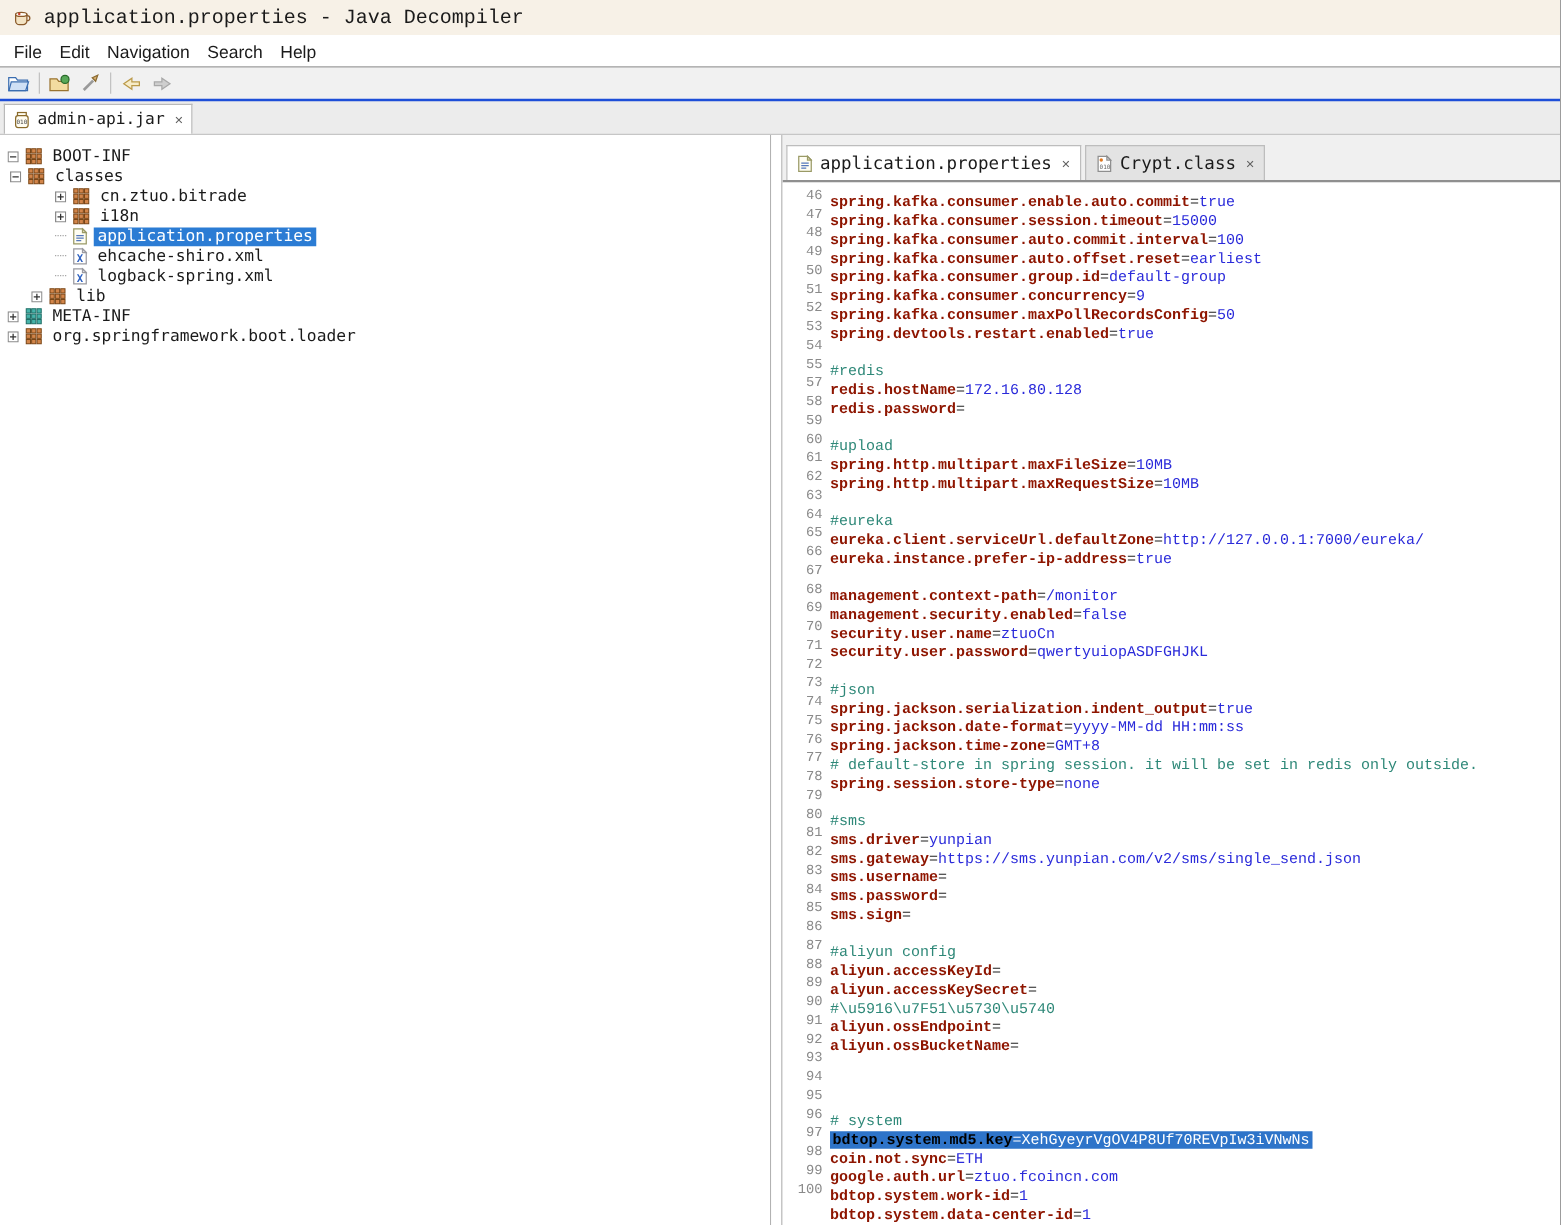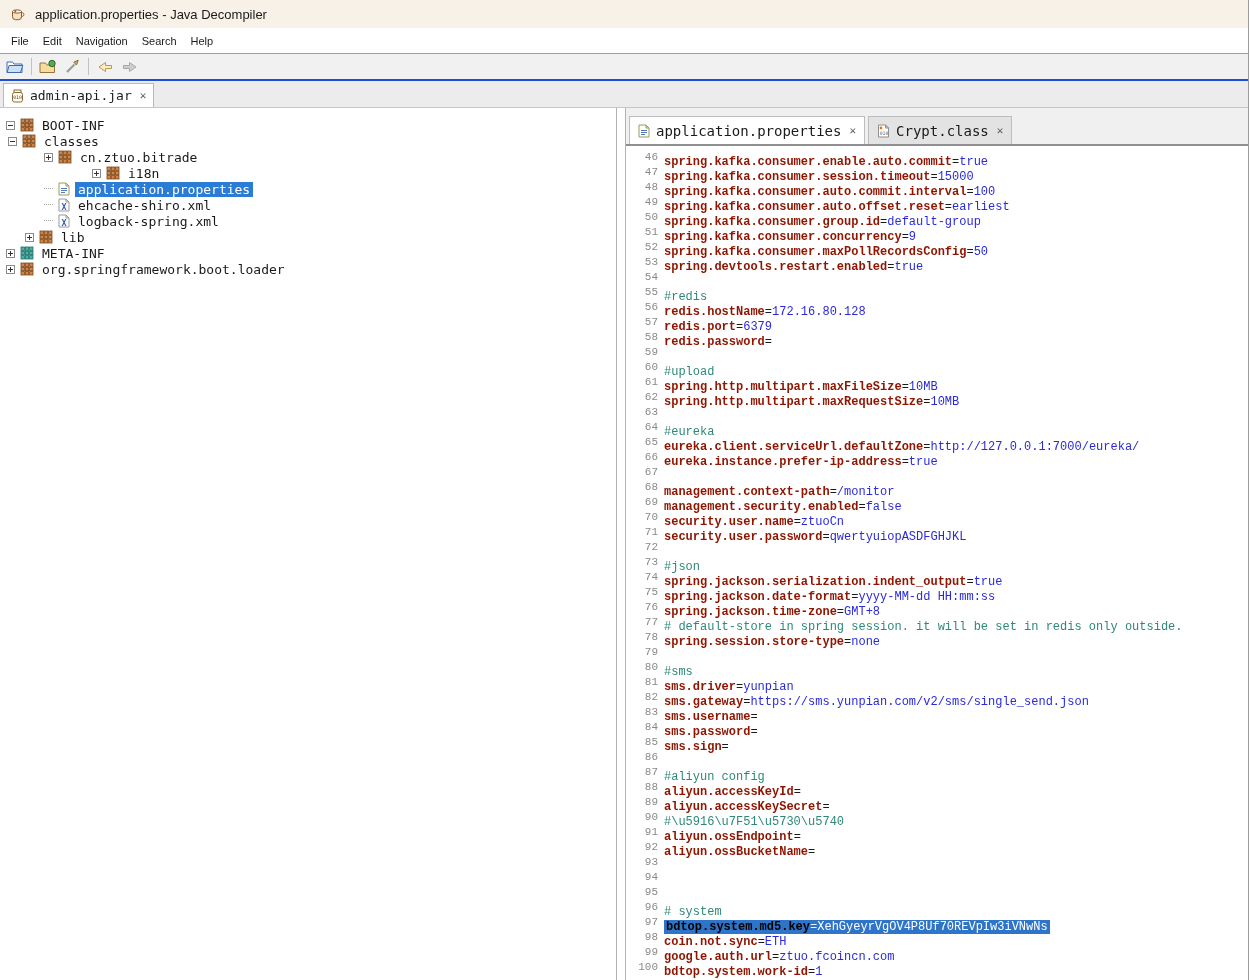--- a/index.html
+++ b/index.html
@@ -2,23 +2,23 @@
 <html><head>
 <meta charset="utf-8">
 <style>
   html,body{margin:0;padding:0;}
   body{
     width:1249px;height:980px;overflow:hidden;background:#ffffff;
     font-family:"Liberation Sans", sans-serif;color:#1a1a1a;
     border-right:1px solid #9c9c9c;box-sizing:border-box;position:relative;
   }
   
-  .titlebar{height:28px;background:#f7f1e7;display:flex;align-items:center;padding-left:9px;gap:9px;font-size:13px;}
-  
-  .menubar{height:25px;background:#ffffff;display:flex;align-items:center;padding-left:4px;font-size:11px;}
+  .titlebar{height:28px;background:#f7f1e7;display:flex;align-items:center;padding-left:9px;gap:9px;font-size:16px;font-family:Liberation Mono, monospace;}
+  
+  .menubar{height:25px;background:#ffffff;display:flex;align-items:center;padding-left:4px;font-size:14px;}
   .menu-item{padding:2px 7px;cursor:default;}
   
   .toolbar{height:25px;background:#f1f1f1;border-top:1px solid #9f9f9f;display:flex;align-items:center;padding-left:4px;gap:2px;}
   .tbtn{width:22px;height:21px;display:flex;align-items:center;justify-content:center;}
   .tsep{width:1px;height:17px;background:#c2c2c2;margin:0 3px;}
   
   .jarstrip{height:26px;background:#ececec;border-top:2px solid #1d4ed8;border-bottom:1px solid #c6c6c6;display:flex;align-items:flex-end;padding-left:3px;}
   .jar-tab{height:23px;background:#fff;border:1px solid #b9b9b9;border-bottom:none;display:flex;align-items:center;padding:0 7px;gap:6px;font-family:"DejaVu Sans Mono",monospace;font-size:13px;}
   .close-x{font-size:11px;color:#5f5f5f;margin-left:2px;cursor:default;}
   
@@ -170,21 +170,21 @@
             <rect x="1" y="1" width="3.4" height="3.4" fill="#d2854a" stroke="#7a4515" stroke-width="0.8"></rect>
             <rect x="5.3" y="1" width="3.4" height="3.4" fill="#d2854a" stroke="#7a4515" stroke-width="0.8"></rect>
             <rect x="9.6" y="1" width="3.4" height="3.4" fill="#d2854a" stroke="#7a4515" stroke-width="0.8"></rect>
             <rect x="1" y="5.3" width="3.4" height="3.4" fill="#d2854a" stroke="#7a4515" stroke-width="0.8"></rect>
             <rect x="5.3" y="5.3" width="3.4" height="3.4" fill="#d2854a" stroke="#7a4515" stroke-width="0.8"></rect>
             <rect x="9.6" y="5.3" width="3.4" height="3.4" fill="#d2854a" stroke="#7a4515" stroke-width="0.8"></rect>
             <rect x="1" y="9.6" width="3.4" height="3.4" fill="#d2854a" stroke="#7a4515" stroke-width="0.8"></rect>
             <rect x="5.3" y="9.6" width="3.4" height="3.4" fill="#d2854a" stroke="#7a4515" stroke-width="0.8"></rect>
             <rect x="9.6" y="9.6" width="3.4" height="3.4" fill="#d2854a" stroke="#7a4515" stroke-width="0.8"></rect>
           </svg></span><span class="tree-label">cn.ztuo.bitrade</span></div>
-      <div class="tree-row" style="padding-left: 44px; margin-left: 48px;"><span class="expander" style="display: inline-flex;"><svg width="9" height="9">
+      <div class="tree-row" style="padding-left: 44px;"><span class="expander" style="display: inline-flex;"><svg width="9" height="9">
             <rect x="0.5" y="0.5" width="8" height="8" fill="#fff" stroke="#8b8b8b"></rect>
             <line x1="2" y1="4.5" x2="7" y2="4.5" stroke="#333"></line>
             <line x1="4.5" y1="2" x2="4.5" y2="7" stroke="#333"></line>
           </svg></span><span class="tree-icon" style="display: inline-flex;"><svg width="14" height="14">
             <rect x="1" y="1" width="3.4" height="3.4" fill="#d2854a" stroke="#7a4515" stroke-width="0.8"></rect>
             <rect x="5.3" y="1" width="3.4" height="3.4" fill="#d2854a" stroke="#7a4515" stroke-width="0.8"></rect>
             <rect x="9.6" y="1" width="3.4" height="3.4" fill="#d2854a" stroke="#7a4515" stroke-width="0.8"></rect>
             <rect x="1" y="5.3" width="3.4" height="3.4" fill="#d2854a" stroke="#7a4515" stroke-width="0.8"></rect>
             <rect x="5.3" y="5.3" width="3.4" height="3.4" fill="#d2854a" stroke="#7a4515" stroke-width="0.8"></rect>
             <rect x="9.6" y="5.3" width="3.4" height="3.4" fill="#d2854a" stroke="#7a4515" stroke-width="0.8"></rect>
@@ -290,21 +290,20 @@
           <div class="code-line"><span class="ln">46</span><span class="codecontent"><span><span class="k">spring.kafka.consumer.session.timeout</span><span class="e">=</span><span class="v">15000</span></span></span></div>
           <div class="code-line"><span class="ln">47</span><span class="codecontent"><span><span class="k">spring.kafka.consumer.auto.commit.interval</span><span class="e">=</span><span class="v">100</span></span></span></div>
           <div class="code-line"><span class="ln">48</span><span class="codecontent"><span><span class="k">spring.kafka.consumer.auto.offset.reset</span><span class="e">=</span><span class="v">earliest</span></span></span></div>
           <div class="code-line"><span class="ln">49</span><span class="codecontent"><span><span class="k">spring.kafka.consumer.group.id</span><span class="e">=</span><span class="v">default-group</span></span></span></div>
           <div class="code-line"><span class="ln">50</span><span class="codecontent"><span><span class="k">spring.kafka.consumer.concurrency</span><span class="e">=</span><span class="v">9</span></span></span></div>
           <div class="code-line"><span class="ln">51</span><span class="codecontent"><span><span class="k">spring.kafka.consumer.maxPollRecordsConfig</span><span class="e">=</span><span class="v">50</span></span></span></div>
           <div class="code-line"><span class="ln">52</span><span class="codecontent"><span><span class="k">spring.devtools.restart.enabled</span><span class="e">=</span><span class="v">true</span></span></span></div>
           <div class="code-line"><span class="ln">53</span><span class="codecontent"></span></div>
           <div class="code-line"><span class="ln">54</span><span class="codecontent"><span class="c">#redis</span></span></div>
           <div class="code-line"><span class="ln">55</span><span class="codecontent"><span><span class="k">redis.hostName</span><span class="e">=</span><span class="v">172.16.80.128</span></span></span></div>
-          <div class="code-line"><span class="ln">56</span><span class="codecontent"><span><span class="k">redis.port</span><span class="e">=</span><span class="v">6379</span></span></span></div>
           <div class="code-line"><span class="ln">57</span><span class="codecontent"><span><span class="k">redis.password</span><span class="e">=</span></span></span></div>
           <div class="code-line"><span class="ln">58</span><span class="codecontent"></span></div>
           <div class="code-line"><span class="ln">59</span><span class="codecontent"><span class="c">#upload</span></span></div>
           <div class="code-line"><span class="ln">60</span><span class="codecontent"><span><span class="k">spring.http.multipart.maxFileSize</span><span class="e">=</span><span class="v">10MB</span></span></span></div>
           <div class="code-line"><span class="ln">61</span><span class="codecontent"><span><span class="k">spring.http.multipart.maxRequestSize</span><span class="e">=</span><span class="v">10MB</span></span></span></div>
           <div class="code-line"><span class="ln">62</span><span class="codecontent"></span></div>
           <div class="code-line"><span class="ln">63</span><span class="codecontent"><span class="c">#eureka</span></span></div>
           <div class="code-line"><span class="ln">64</span><span class="codecontent"><span><span class="k">eureka.client.serviceUrl.defaultZone</span><span class="e">=</span><span class="v">http://127.0.0.1:7000/eureka/</span></span></span></div>
           <div class="code-line"><span class="ln">65</span><span class="codecontent"><span><span class="k">eureka.instance.prefer-ip-address</span><span class="e">=</span><span class="v">true</span></span></span></div>
           <div class="code-line"><span class="ln">66</span><span class="codecontent"></span></div>

